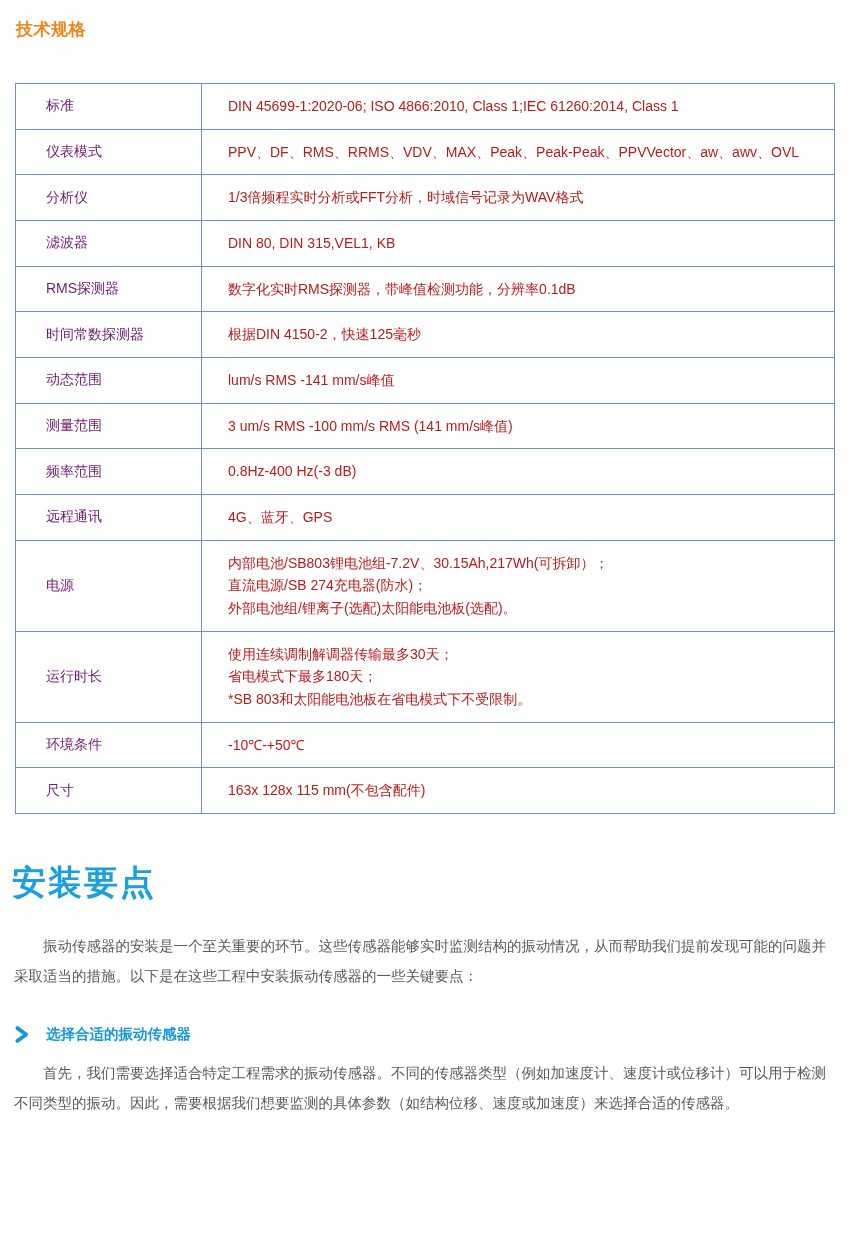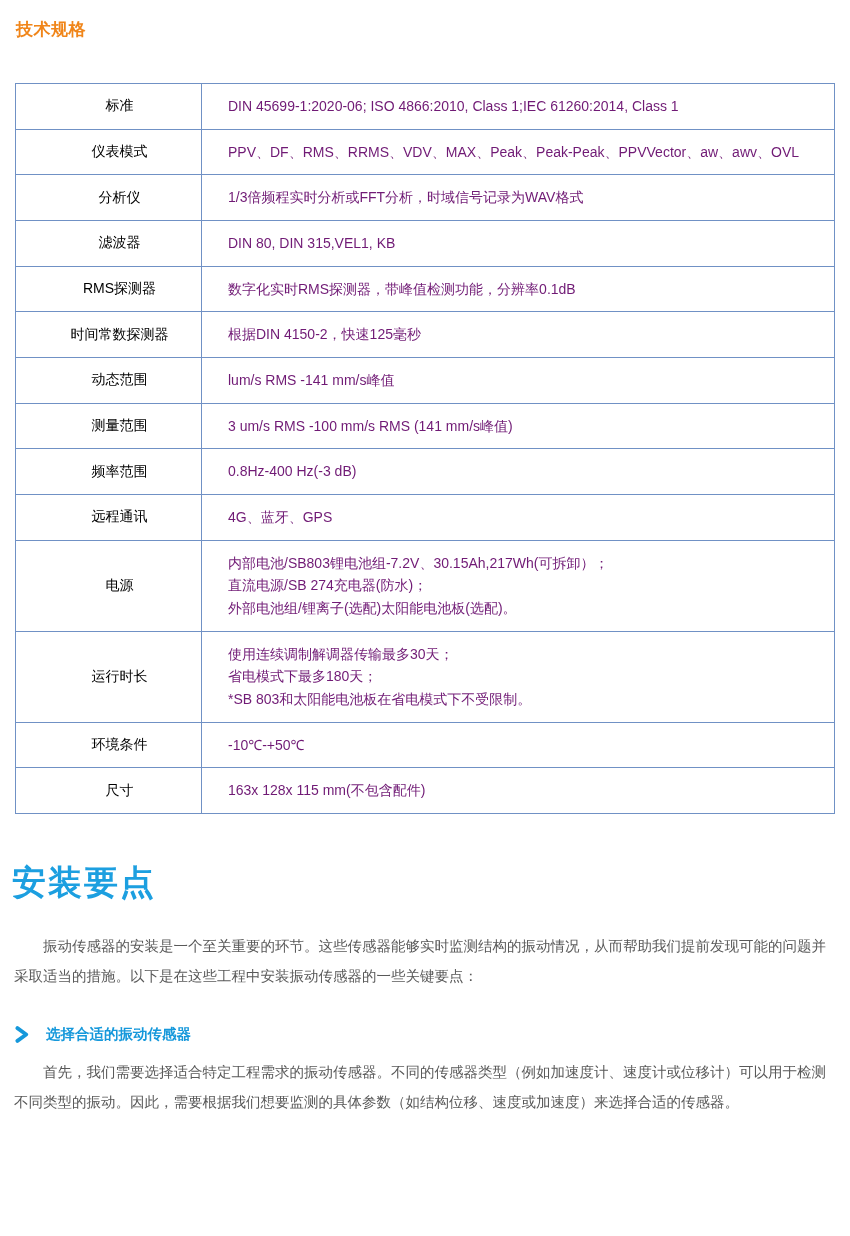--- a/index.html
+++ b/index.html
@@ -26,28 +26,27 @@
     width:820px;
     margin:42px 0 0 3px;
     table-layout:fixed;
   }
   table.spec td{
     border:1.6px solid #7091C5;
     vertical-align:middle;
   }
   td.label-cell{
     width:186px;
-    color:#000000;
+    color:#701a75;
     font-size:14px;
     padding:13px 8px 13px 30px;
     box-sizing:border-box;
-    text-align:center;
   }
   td.value-cell{
-    color:#701a75;
+    color:#b91c1c;
     font-size:14px;
     line-height:1.62;
     padding:11px 16px 11px 26px;
   }
 
   
   .install-title{
     color:#1C9FE0;
     font-size:34px;
     font-weight:800;
@@ -73,21 +72,20 @@
     color:#1598DB;
     font-size:14.5px;
     font-weight:bold;
   }
   .section-body{
     margin:15px 2px 0 2px;
     color:#595959;
     font-size:14.5px;
     line-height:2.06;
     text-indent:2em;
-    font-family:Liberation Mono, monospace;
   }
 </style>
 </head>
 <body>
 
 <div class="page">
 
   <h1 class="tech-title">技术规格</h1>
 
   <table class="spec">

